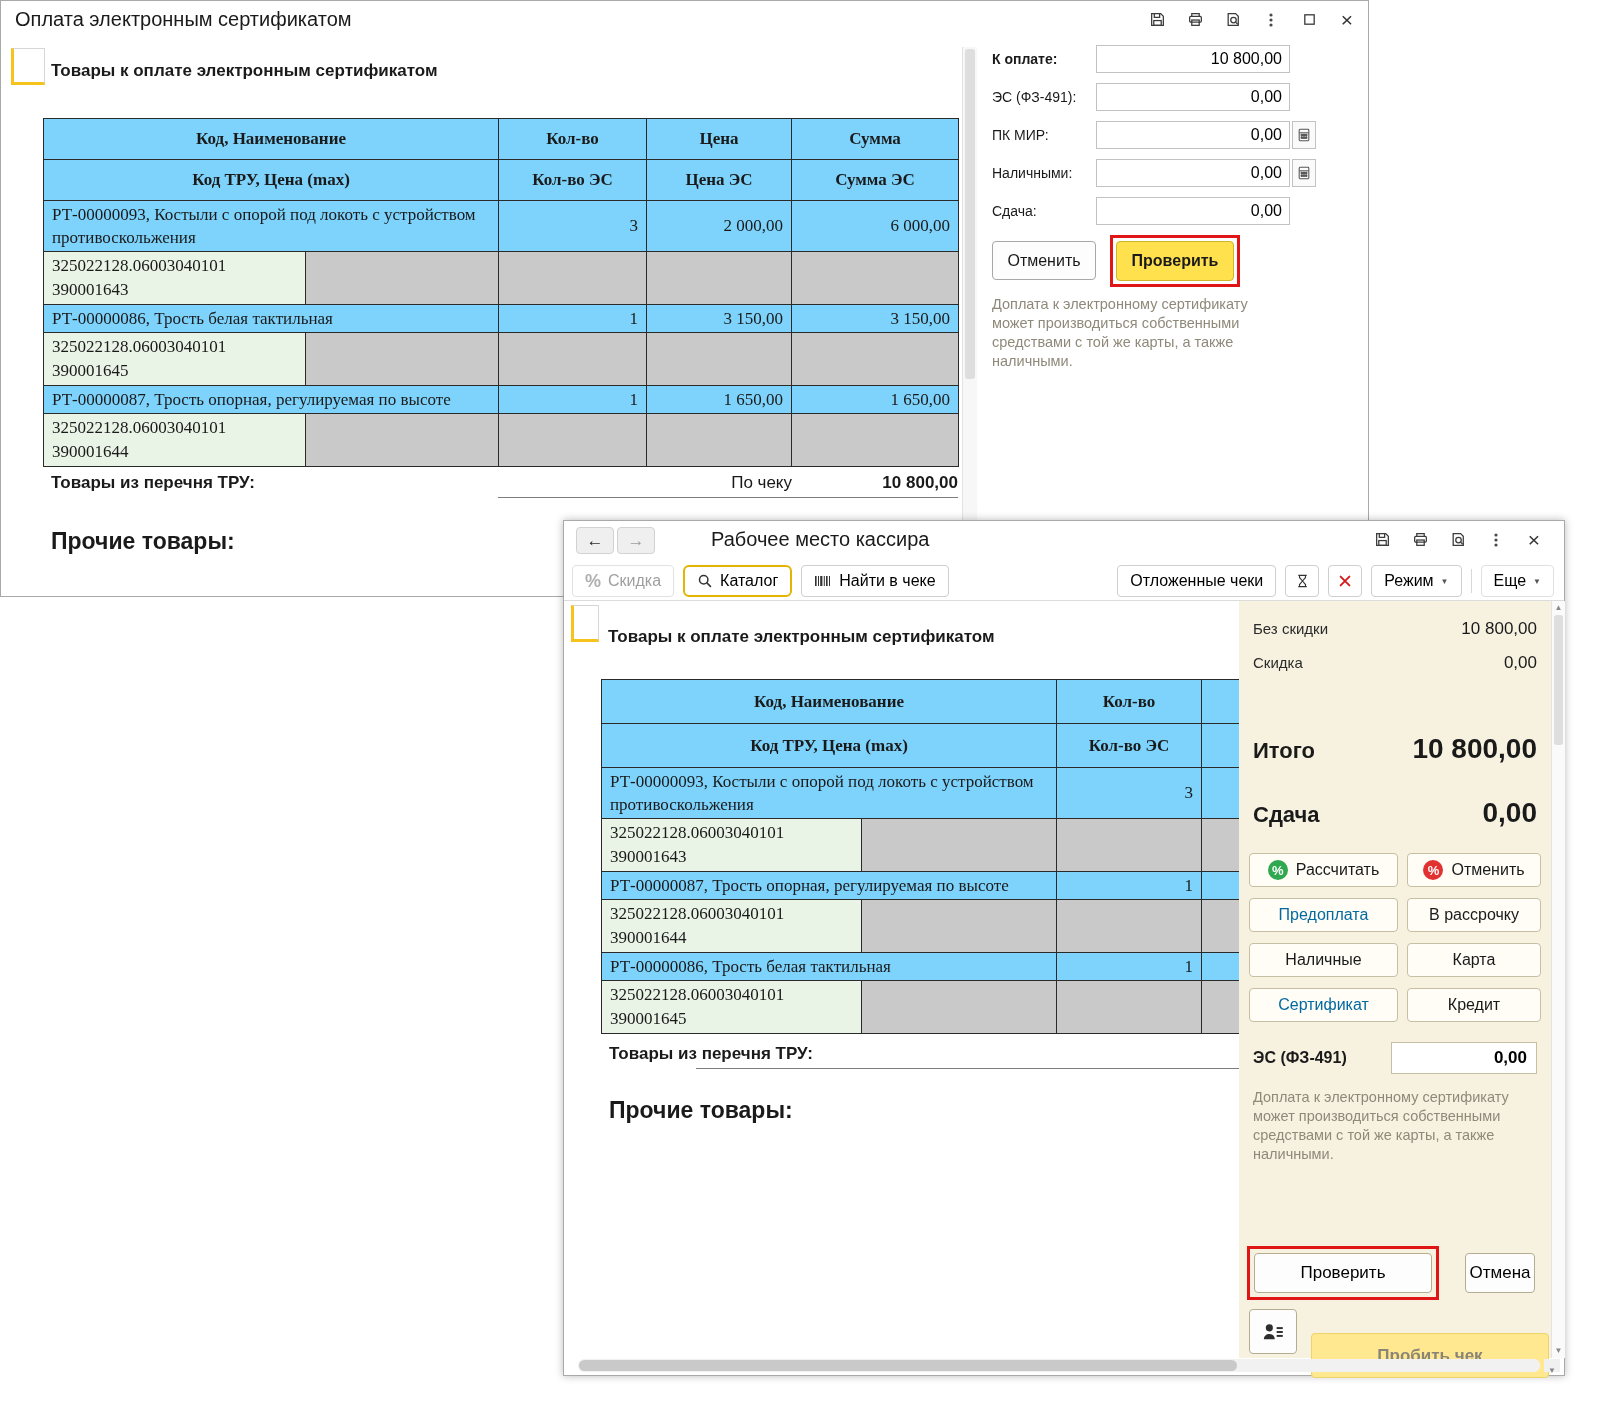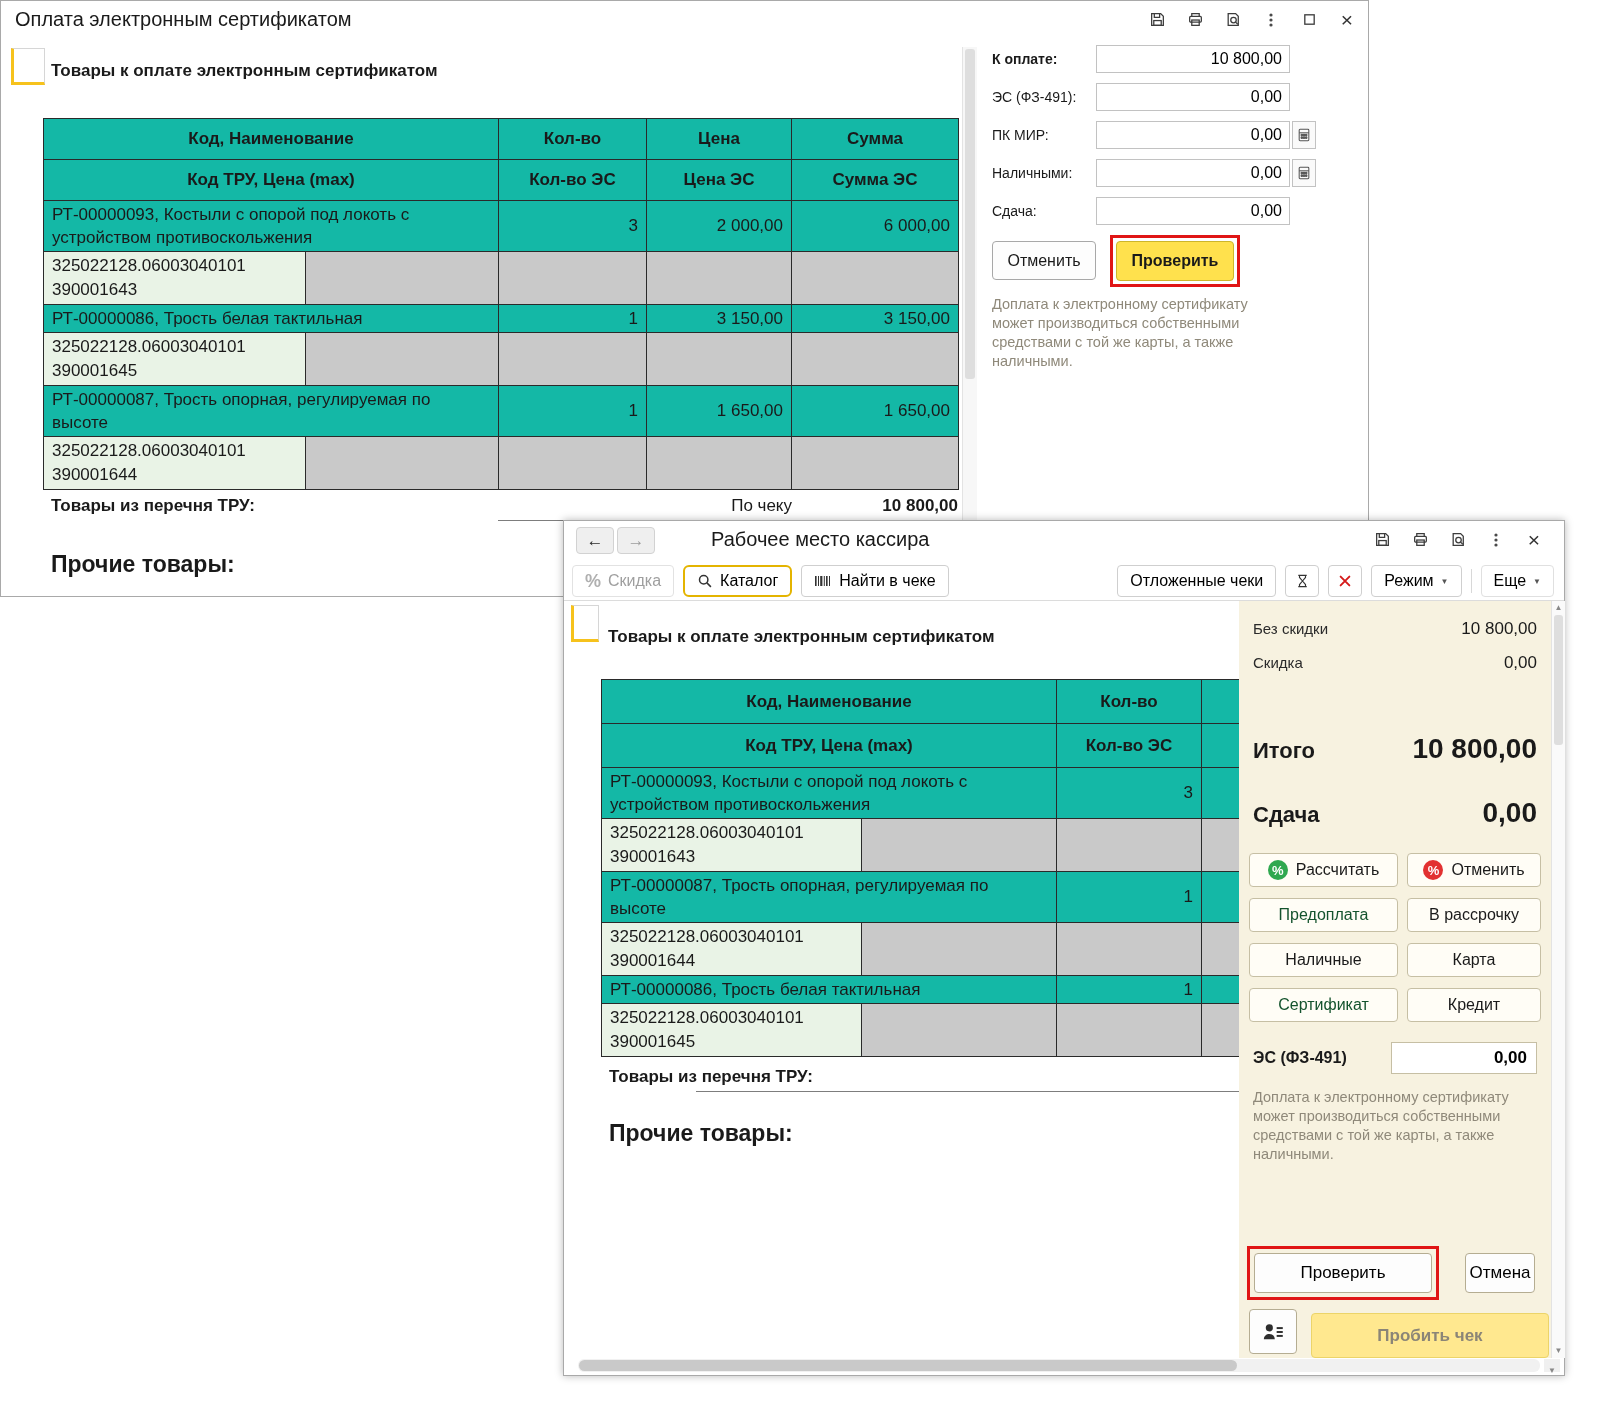--- a/index.html
+++ b/index.html
@@ -20,21 +20,21 @@
   .win-icons { position: absolute; top: 5px; display: flex; gap: 6px; align-items: center; }
   .icon-btn { width: 32px; height: 27px; display: flex; align-items: center; justify-content: center;
               background: transparent; border: none; cursor: pointer; color: #3c3c3c; }
   .icon-btn svg { display: block; }
   .close-glyph { font-size: 21px; line-height: 1; color: #333; }
 
   .group-marker { position: absolute; background: #fff; border: 1px solid #d6d6d6;
                   border-left: 3px solid #f6c21c; border-bottom: 3px solid #f6c21c; }
   .section-header { position: absolute; font-size: 17px; font-weight: bold; white-space: nowrap; }
 
-  table.goods { border-collapse: collapse; table-layout: fixed; font-size: 17px; background: #14b8a6; }
+  table.goods { border-collapse: collapse; table-layout: fixed; font-size: 17px; background: #7dd3fc; font-family: Liberation Serif, serif; }
   .goods th, .goods td { border: 1px solid #2a2a2a; padding: 2px 8px; vertical-align: middle; overflow: hidden; }
   .goods th { font-weight: bold; text-align: center; }
   #win1 .goods th { height: 41px; }
   #win2 .goods th { height: 44px; }
   .num { text-align: right; }
   .name-cell { line-height: 23px; padding-top: 3px; padding-bottom: 3px; }
   .tru-cell { background: #e9f3e6; font-size: 17px; line-height: 24px; padding-top: 3px; padding-bottom: 3px; }
   .gray { background: #c9c9c9; }
 
   .tbl-footer { display: flex; justify-content: space-between; align-items: center;
@@ -84,33 +84,33 @@
   .side-panel { position: absolute; left: 675px; top: 80px; width: 312px; height: 757px; background: #f7f2e0; }
   .sum-row { display: flex; justify-content: space-between; align-items: baseline; padding: 0 14px; }
   .sum-label { font-size: 15px; color: #2a2a2a; }
   .sum-value { font-size: 17px; }
   .big-label { font-size: 22px; font-weight: bold; margin-top: 27px; }
   .big-value { font-size: 28px; font-weight: bold; }
   .btn-grid { display: grid; grid-template-columns: 149px 1fr; gap: 11px 9px; margin: 24px 10px 0 10px; }
   .panel-btn { height: 34px; background: #fffdf6; border: 1px solid #c6bfa4; border-radius: 4px;
                font-size: 16px; font-family: inherit; cursor: pointer; display: inline-flex;
                align-items: center; justify-content: center; gap: 8px; color: #1a1a1a; }
-  .panel-btn.disabled { color: #14532d; cursor: default; }
+  .panel-btn.disabled { color: #0369a1; cursor: default; }
   .pct { width: 20px; height: 20px; border-radius: 50%; color: #fff; font-size: 13px; font-weight: bold;
          display: inline-flex; align-items: center; justify-content: center; }
   .pct.green { background: #2fa84f; }
   .pct.red { background: #e23131; }
   .es-row { display: flex; justify-content: space-between; align-items: center; margin: 20px 14px 8px 14px; }
   .es-label { font-size: 16px; font-weight: bold; }
   .es-input { width: 146px; height: 32px; background: #fff; border: 1px solid #c6bfa4;
               font-size: 17px; font-weight: bold; text-align: right; padding: 5px 9px; }
   .annot2 { position: absolute; left: 8px; top: 645px; width: 192px; height: 54px; border: 3px solid #e01515; padding: 4px; }
   .white-btn { background: #fdfdfd; border: 1px solid #b5ad92; border-radius: 4px; font-size: 17px;
                font-family: inherit; cursor: pointer; }
-  .punch-btn { position: absolute; left: 72px; top: 712px; width: 238px; height: 45px; background: #ffe88f;
+  .punch-btn { position: absolute; left: 72px; top: 732px; width: 238px; height: 45px; background: #ffe88f;
                border: 1px solid #ecd469; border-radius: 4px; font-size: 17px; font-weight: bold;
                color: #8b8577; font-family: inherit; cursor: pointer; }
   .person-btn { position: absolute; left: 10px; top: 708px; width: 48px; height: 45px; background: #fdfdfd;
                 border: 1px solid #b5ad92; border-radius: 4px; cursor: pointer;
                 display: flex; align-items: center; justify-content: center; }
   .bold { font-weight: bold; }
 </style>
 </head>
 <body>
 

